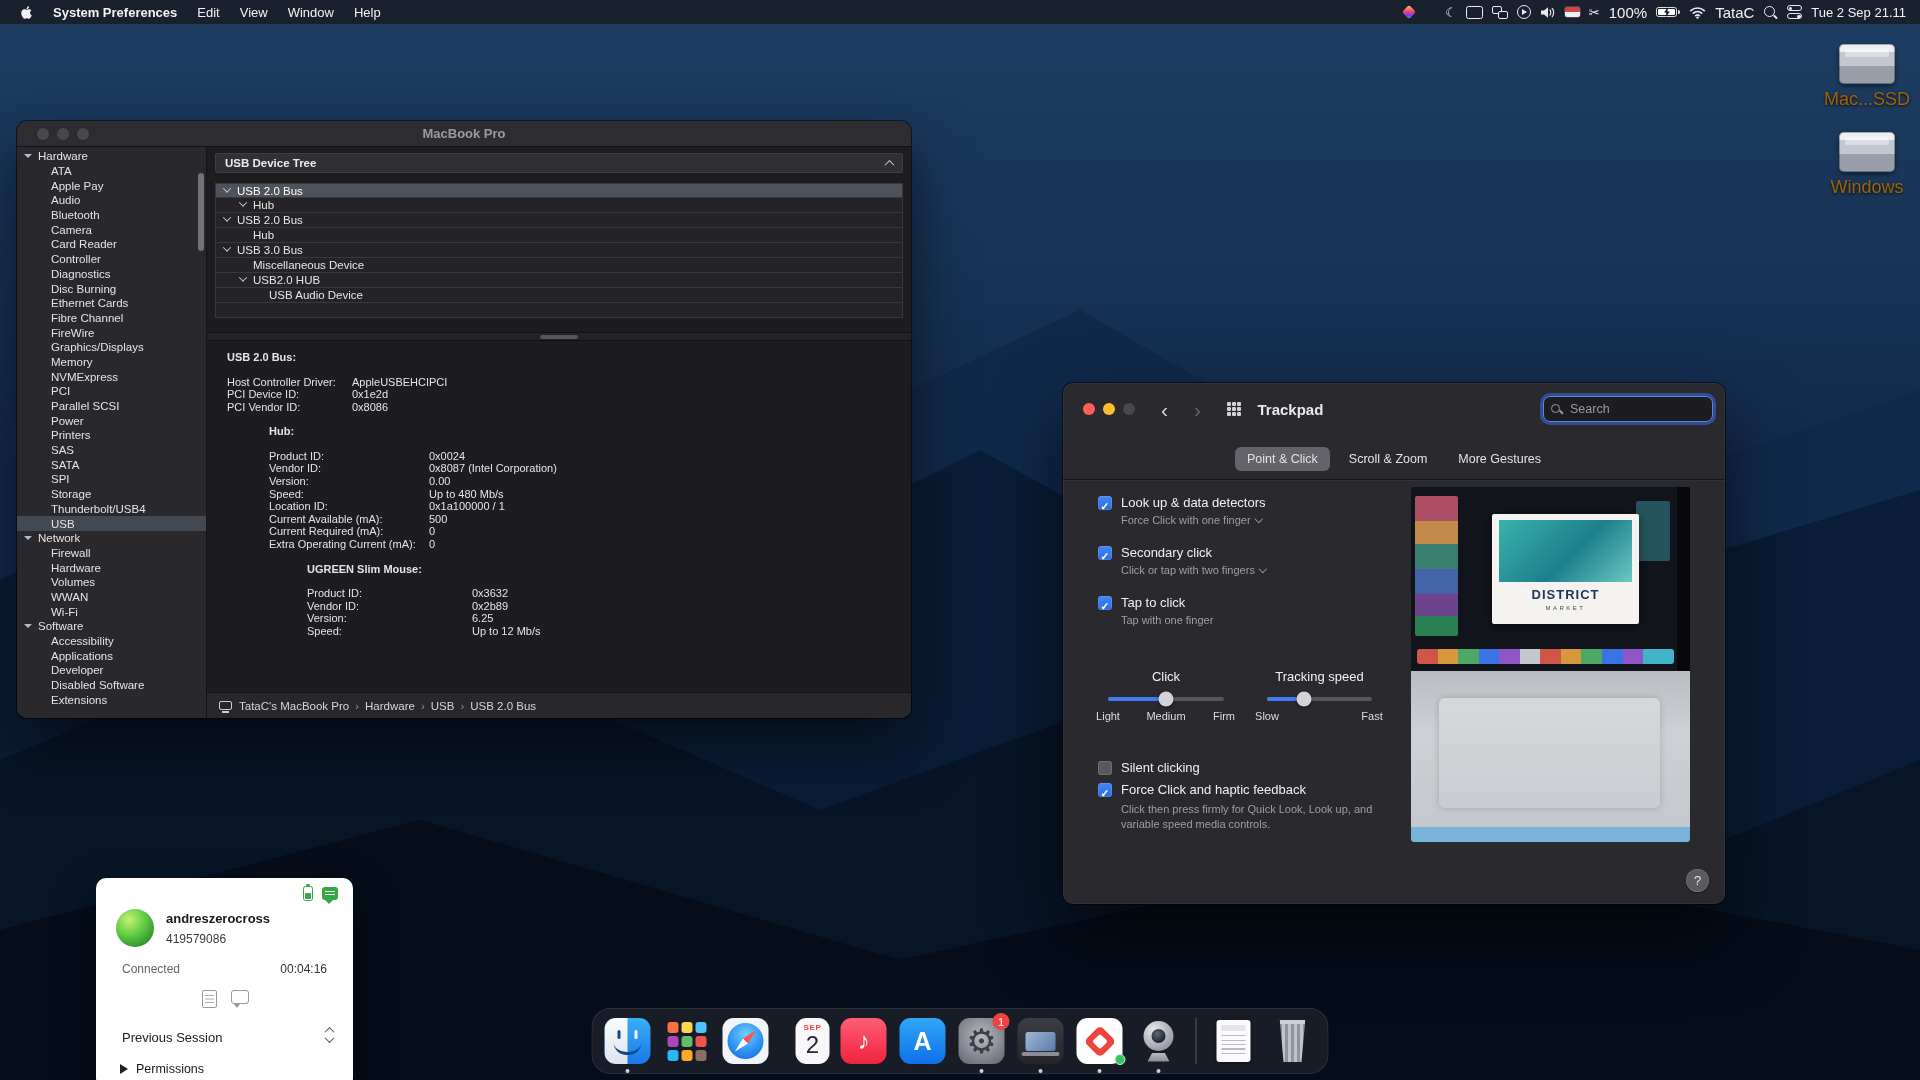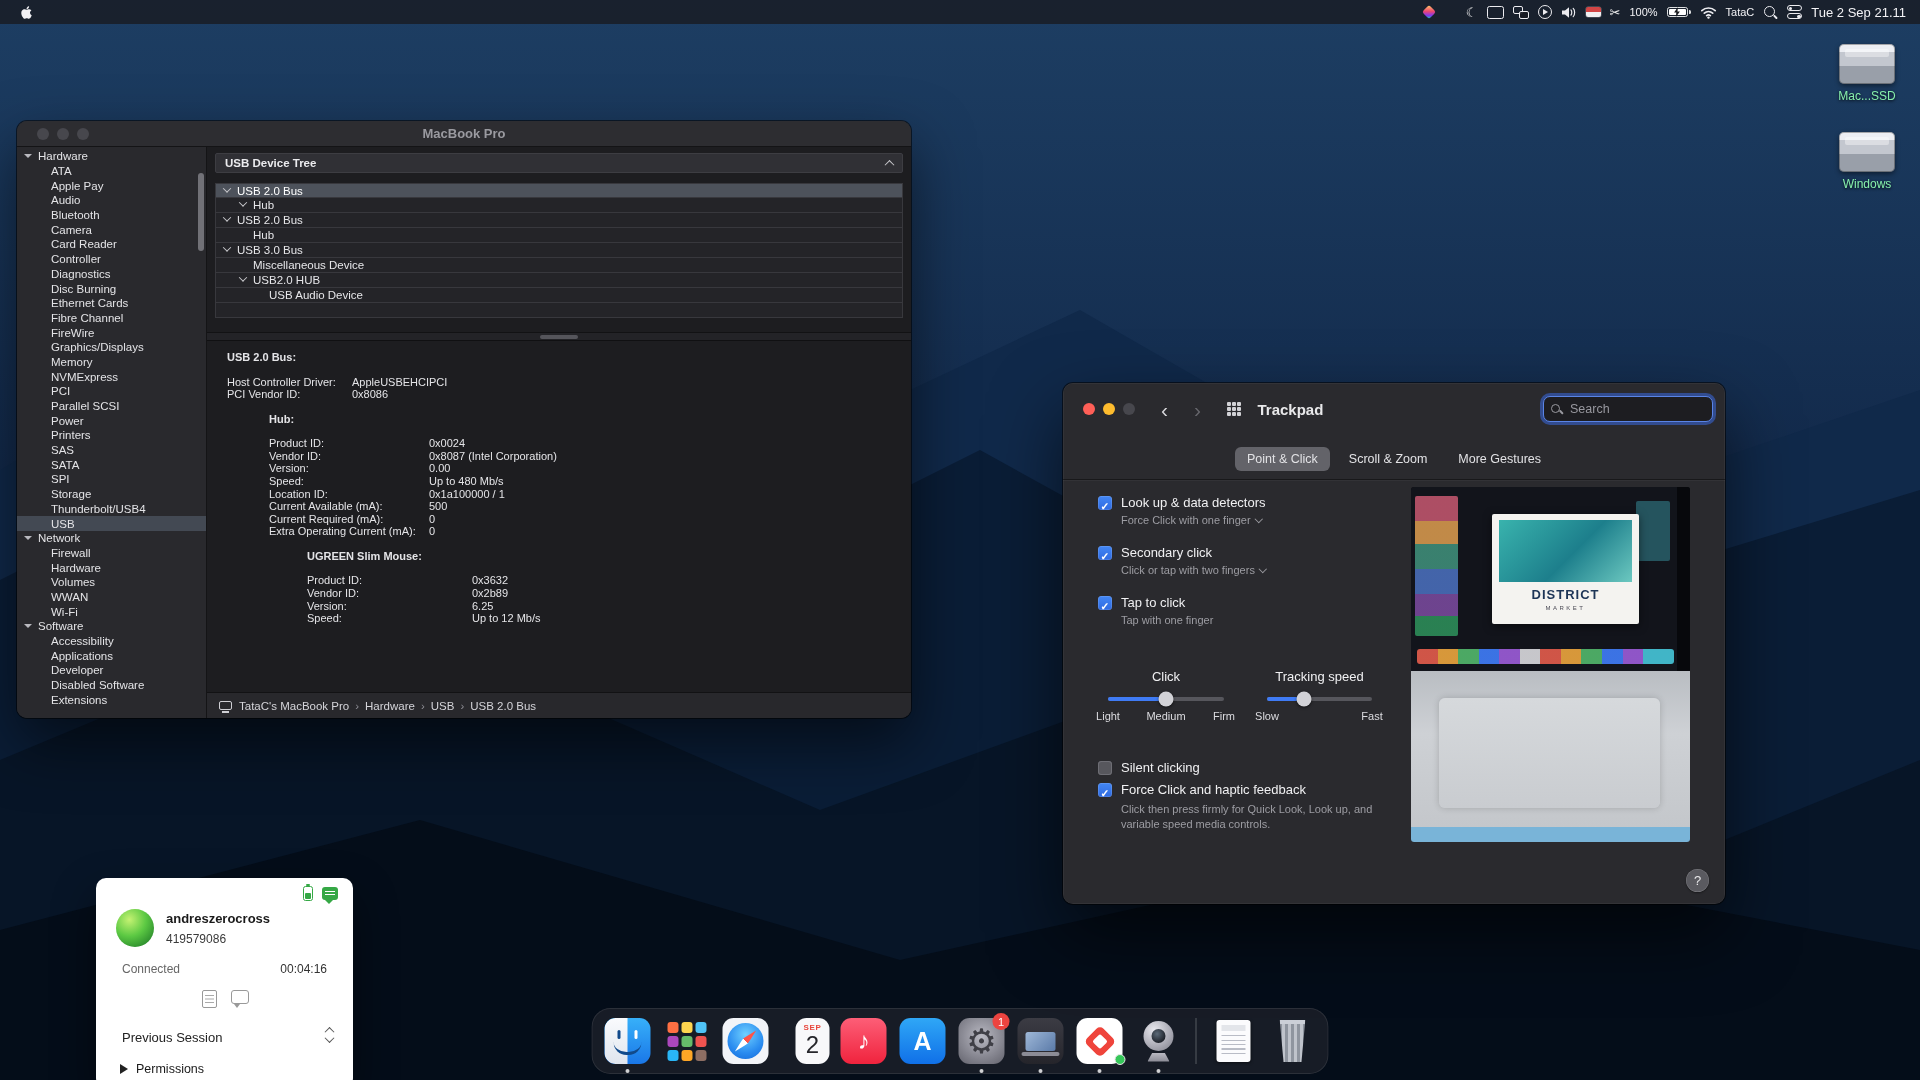--- a/index.html
+++ b/index.html
@@ -8,21 +8,21 @@
   .wallpaper{position:absolute;inset:0;}
 
   
   .menubar{position:absolute;top:0;left:0;right:0;height:24px;background:rgba(24,27,34,.82);
     display:flex;align-items:center;padding:0 10px;color:#f2f2f5;font-size:13px;z-index:50;}
   .apple-menu{display:flex;align-items:center;padding:0 10px;height:24px;}
   .menu-left{display:flex;align-items:center;}
   .menu-item{padding:0 10px;height:24px;display:flex;align-items:center;white-space:nowrap;}
   .menu-item.active{font-weight:700;}
   .status-right{margin-left:auto;display:flex;align-items:center;gap:9px;padding-right:4px;}
-  .status-text{font-size:11px;white-space:nowrap;}
+  .status-text{font-size:15px;white-space:nowrap;}
   .status-text.clock{font-size:13px;}
   .sicon{display:flex;align-items:center;justify-content:center;height:24px;position:relative;}
   .sicon.glyph{font-size:13px;line-height:1;color:#eee;}
   .s-color-diamond{width:14px;}
   .s-color-diamond::before{content:"";width:10px;height:10px;border-radius:2.5px;transform:rotate(45deg);
     background:linear-gradient(135deg,#ffd166,#ef476f 45%,#8338ec 75%,#06d6a0);}
   .s-color-grid{display:grid;grid-template-columns:5px 5px;grid-auto-rows:5px;gap:1.5px;}
   .s-color-grid i{border-radius:1.5px;}
   .s-color-grid i:nth-child(1){background:#ff7043;}.s-color-grid i:nth-child(2){background:#ffd54f;}
   .s-color-grid i:nth-child(3){background:#4fc3f7;}.s-color-grid i:nth-child(4){background:#66bb6a;}
@@ -47,21 +47,21 @@
   .s-control-center .pill:first-child::before{content:"";position:absolute;left:.5px;top:.5px;width:3.5px;height:3.5px;border-radius:50%;background:#ececf0;}
   .s-control-center .pill:last-child::before{content:"";position:absolute;right:.5px;top:.5px;width:3.5px;height:3.5px;border-radius:50%;background:#ececf0;}
 
   
   .drive{position:absolute;right:12px;width:82px;display:flex;flex-direction:column;align-items:center;gap:5px;}
   .drive.d0{top:44px;} .drive.d1{top:132px;}
   .drive-icon{width:56px;height:40px;border-radius:5px;position:relative;
     background:linear-gradient(180deg,#eceef3 0 20%,#c3c7cf 21% 55%,#999fa9 56% 100%);
     box-shadow:inset 0 0 0 1px rgba(0,0,0,.3),0 2px 5px rgba(0,0,0,.45);}
   .drive-icon::after{content:"";position:absolute;left:6px;top:5px;right:6px;height:8px;border-radius:2px;background:rgba(255,255,255,.4);}
-  .drive-label{font-size:12px;color:#86efac;text-shadow:0 1px 3px rgba(0,0,0,.9);text-align:right;}
+  .drive-label{font-size:18px;color:#a16207;text-shadow:0 1px 3px rgba(0,0,0,.9);text-align:right;}
 
   
   .tl-group{display:flex;gap:8px;}
   .tl{width:12px;height:12px;border-radius:50%;}
   .tl.red{background:#ff5f57;} .tl.yellow{background:#febc2e;} .tl.gray{background:#47474d;}
 
   
   .win-sysinfo{position:absolute;left:17px;top:121px;width:894px;height:597px;background:#232327;border-radius:10px;
     box-shadow:0 25px 60px rgba(0,0,0,.55),0 0 0 1px rgba(0,0,0,.55),inset 0 0 0 .5px rgba(255,255,255,.08);
     display:flex;flex-direction:column;overflow:hidden;color:#ddd;z-index:10;}
@@ -269,20 +269,27 @@
     <polygon fill="#071527" points="0,760 360,610 820,810 1260,650 1700,850 1920,760 1920,1080 0,1080"></polygon>
     <polygon fill="#040d19" points="0,930 420,820 900,960 1400,850 1920,950 1920,1080 0,1080"></polygon>
   </svg>
 
   <div class="menubar">
     <div class="apple-menu">
       <svg viewBox="0 0 170 170" width="13" height="15">
           <path fill="#f2f2f5" d="M150.37 130.25c-2.45 5.66-5.35 10.87-8.71 15.66-4.58 6.53-8.33 11.05-11.22 13.56-4.48 4.12-9.28 6.23-14.42 6.35-3.69 0-8.14-1.05-13.32-3.18-5.2-2.12-9.97-3.17-14.34-3.17-4.58 0-9.49 1.05-14.75 3.17-5.26 2.13-9.5 3.24-12.74 3.35-4.93.21-9.84-1.96-14.75-6.52-3.13-2.73-7.05-7.41-11.73-14.04-5.03-7.08-9.17-15.29-12.41-24.65-3.47-10.11-5.21-19.9-5.21-29.38 0-10.86 2.35-20.22 7.04-28.07 3.69-6.3 8.61-11.28 14.76-14.93s12.79-5.51 19.95-5.63c3.91 0 9.05 1.21 15.43 3.59 6.36 2.39 10.45 3.6 12.24 3.6 1.34 0 5.88-1.42 13.57-4.24 7.27-2.62 13.41-3.7 18.44-3.28 13.63 1.1 23.87 6.47 30.68 16.15-12.19 7.39-18.22 17.73-18.1 31 .11 10.34 3.86 18.94 11.23 25.77 3.34 3.17 7.07 5.62 11.22 7.36-.9 2.61-1.85 5.11-2.86 7.51zM119.11 7.24c0 8.1-2.96 15.67-8.86 22.67-7.12 8.32-15.73 13.13-25.07 12.38a25.2 25.2 0 0 1-.19-3.07c0-7.78 3.39-16.1 9.4-22.91 3-3.45 6.82-6.31 11.45-8.6 4.62-2.25 8.99-3.5 13.1-3.74.12 1.08.17 2.17.17 3.27z"></path>
         </svg>
     </div>
+    <div class="menu-left">
+        <div class="menu-item active">System Preferences</div>
+        <div class="menu-item">Edit</div>
+        <div class="menu-item">View</div>
+        <div class="menu-item">Window</div>
+        <div class="menu-item">Help</div>
+      </div>
     <div class="status-right">
         <div class="sicon s-color-diamond"></div>
         <div class="sicon s-color-grid">
           <i></i>
           <i></i>
           <i></i>
           <i></i>
         </div>
         <div class="sicon s-moon glyph">☾</div>
         <div class="sicon s-display"></div>
@@ -448,20 +455,24 @@
             <i></i>
           </div>
         <div class="details">
             <div class="det-sec s0">
               <div class="det-title">USB 2.0 Bus:</div>
               <div class="det-row">
                 <span class="det-label">Host Controller Driver:</span>
                 <span class="det-value">AppleUSBEHCIPCI</span>
               </div>
               <div class="det-row">
+                <span class="det-label">PCI Device ID:</span>
+                <span class="det-value">0x1e2d</span>
+              </div>
+              <div class="det-row">
                 <span class="det-label">PCI Vendor ID:</span>
                 <span class="det-value">0x8086</span>
               </div>
             </div>
             <div class="det-sec s1">
               <div class="det-title">Hub:</div>
               <div class="det-row">
                 <span class="det-label">Product ID:</span>
                 <span class="det-value">0x0024</span>
               </div>

